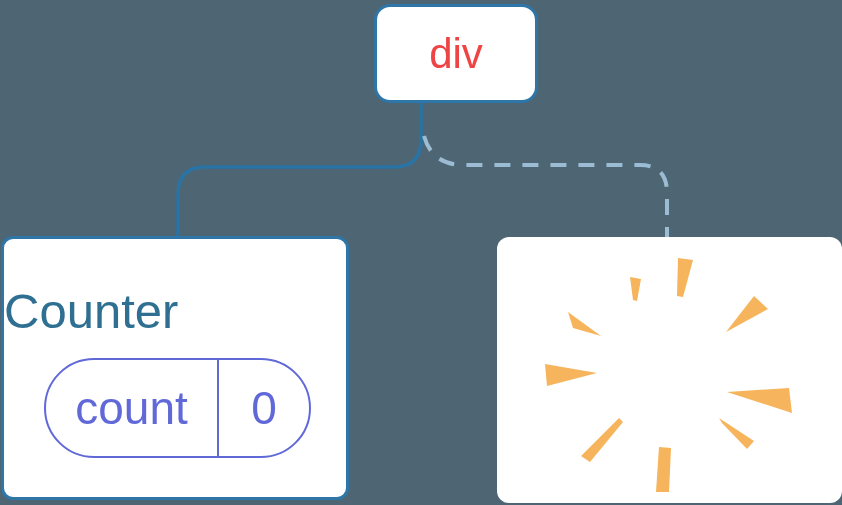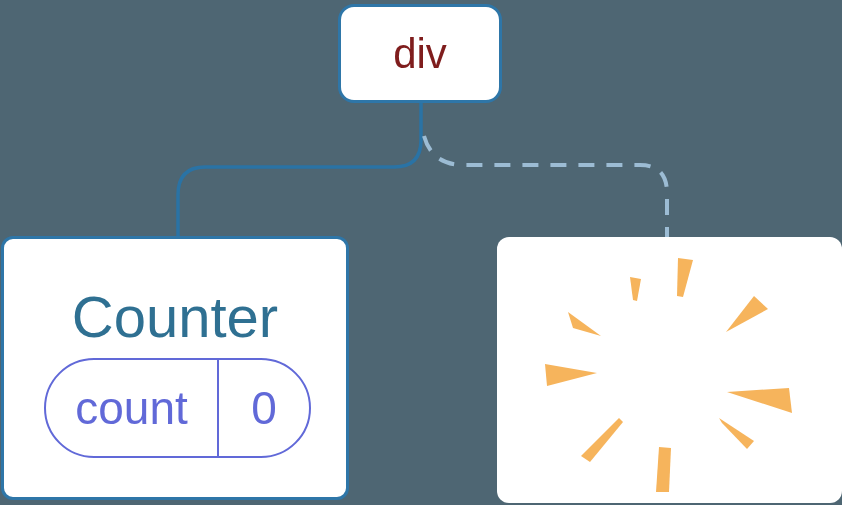--- a/index.html
+++ b/index.html
@@ -44,22 +44,21 @@
     border: 3px solid #2e76a8;
   }
   .card-poof {
     left: 497px; top: 237px;
     width: 345px; height: 266px;
   }
   .counter-title {
     position: absolute;
     left: 0; top: 44px;
     width: 100%;
-    text-align: center;
-    font-size: 58px;
+    font-size: 49px;
     font-weight: 500;
     color: #2f7092;
   }
   .state-pill {
     position: absolute;
     left: 40px; top: 119px;
     width: 267px; height: 100px;
     box-sizing: border-box;
     border: 2px solid #0f172a;
     border-radius: 50px;
@@ -91,21 +90,21 @@
 </head>
 <body>
 
 <div class="canvas" style="background: rgb(78, 102, 115);">
 
   <svg class="edges-svg" viewBox="0 0 842 505" xmlns="http://www.w3.org/2000/svg">
     <path d="M 421 101 L 421 140 Q 421 167 394 167 L 205 167 Q 178 167 178 195 L 178 237" fill="none" stroke="#2a73a5" stroke-width="3.5"></path>
     <path d="M 424 136 Q 432 165 464 165 L 640 165 Q 667 165 667 193 L 667 238" fill="none" stroke="#9cbcd4" stroke-width="4" stroke-dasharray="16 12"></path>
   </svg>
 
-  <div class="node-root" style="border-color: rgb(46, 118, 168); color: #7f1d1d; background: rgb(255, 255, 255);">
+  <div class="node-root" style="border-color: rgb(46, 118, 168); color: #ef4444; background: rgb(255, 255, 255); margin-left: 36px;">
     <span>div</span>
   </div>
 
   <div class="card card-counter" style="border-color: rgb(46, 118, 168); background: rgb(255, 255, 255);">
     <div class="counter-title" style="color: rgb(47, 112, 146);">Counter</div>
     <div class="state-pill" style="border-color: rgb(97, 105, 216); color: rgb(97, 105, 216);">
       <span class="pill-key">count</span>
       <span class="pill-value" style="border-left-color: rgb(97, 105, 216);">0</span>
     </div>
   </div>

